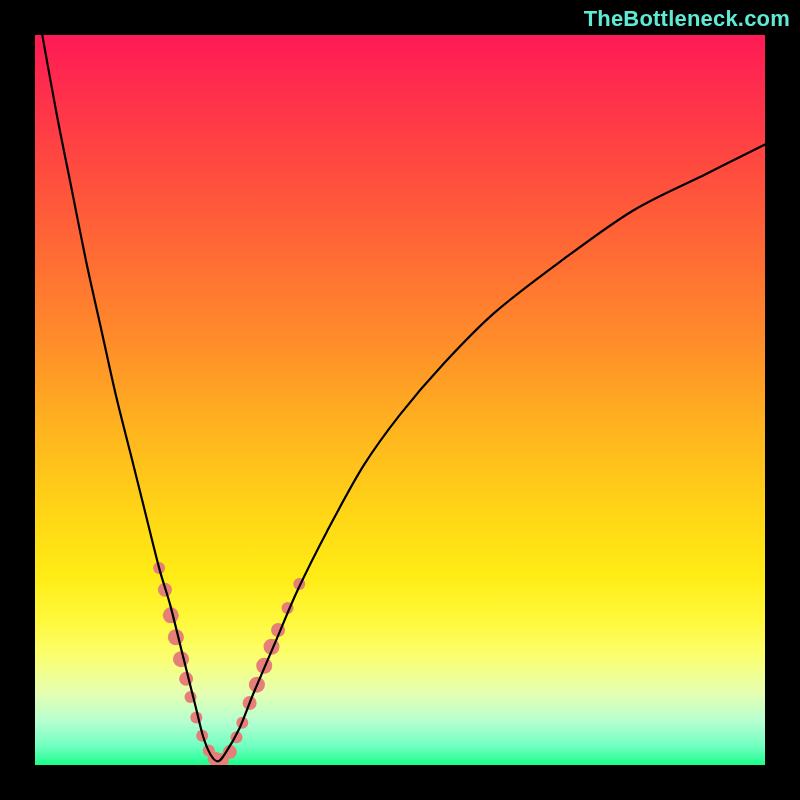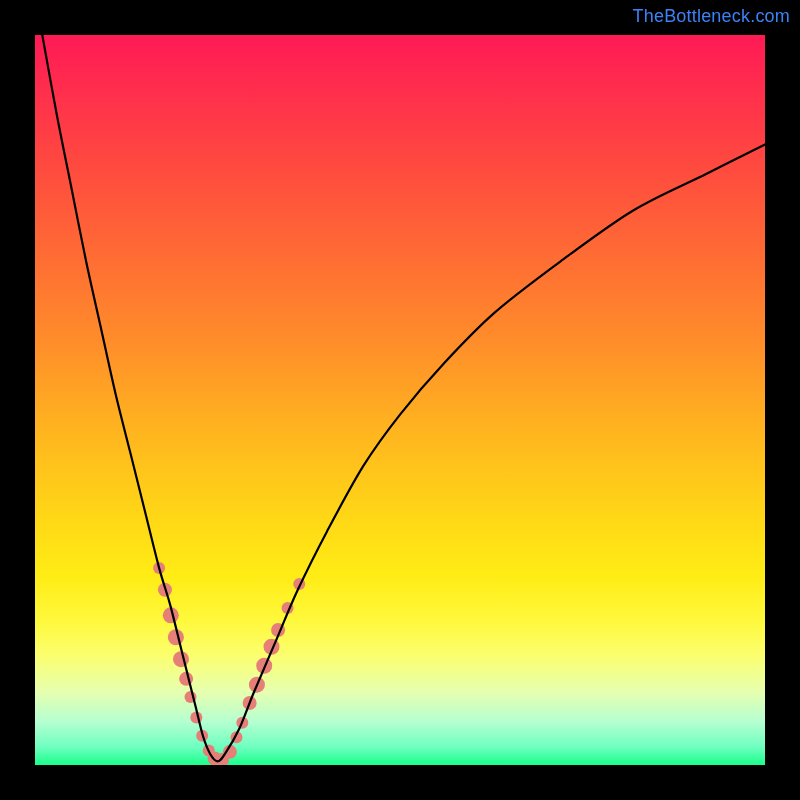--- a/index.html
+++ b/index.html
@@ -45,23 +45,23 @@
       #e6ffb0 90%,
       #b6ffd0 94%,
       #6fffc0 97.5%,
       #1aff8a 100%
     );
   }
   .watermark {
     position: absolute;
     top: 6px;
     right: 10px;
-    color: #3b82f6;
-    font-size: 18px;
-    font-weight: 400;
+    color: #5eead4;
+    font-size: 22px;
+    font-weight: 700;
     letter-spacing: 0.2px;
     user-select: none;
   }
   svg.curve {
     position: absolute;
     inset: 0;
     width: 730px;
     height: 730px;
   }
 </style>

